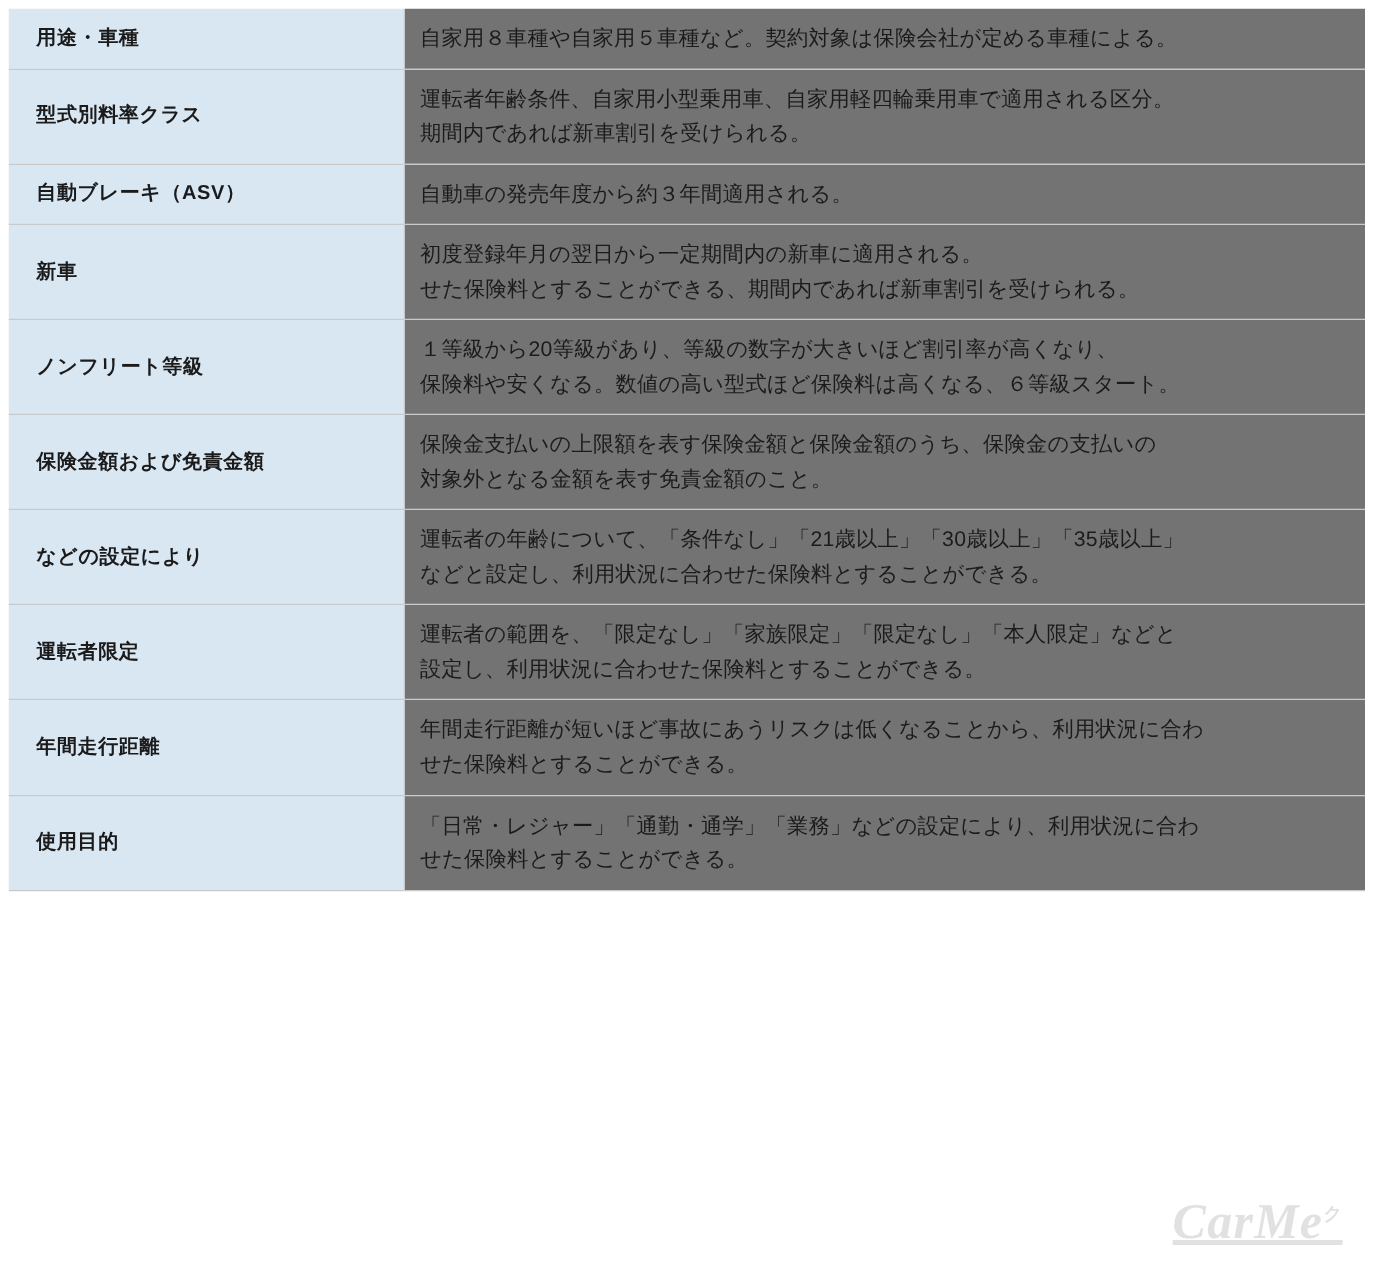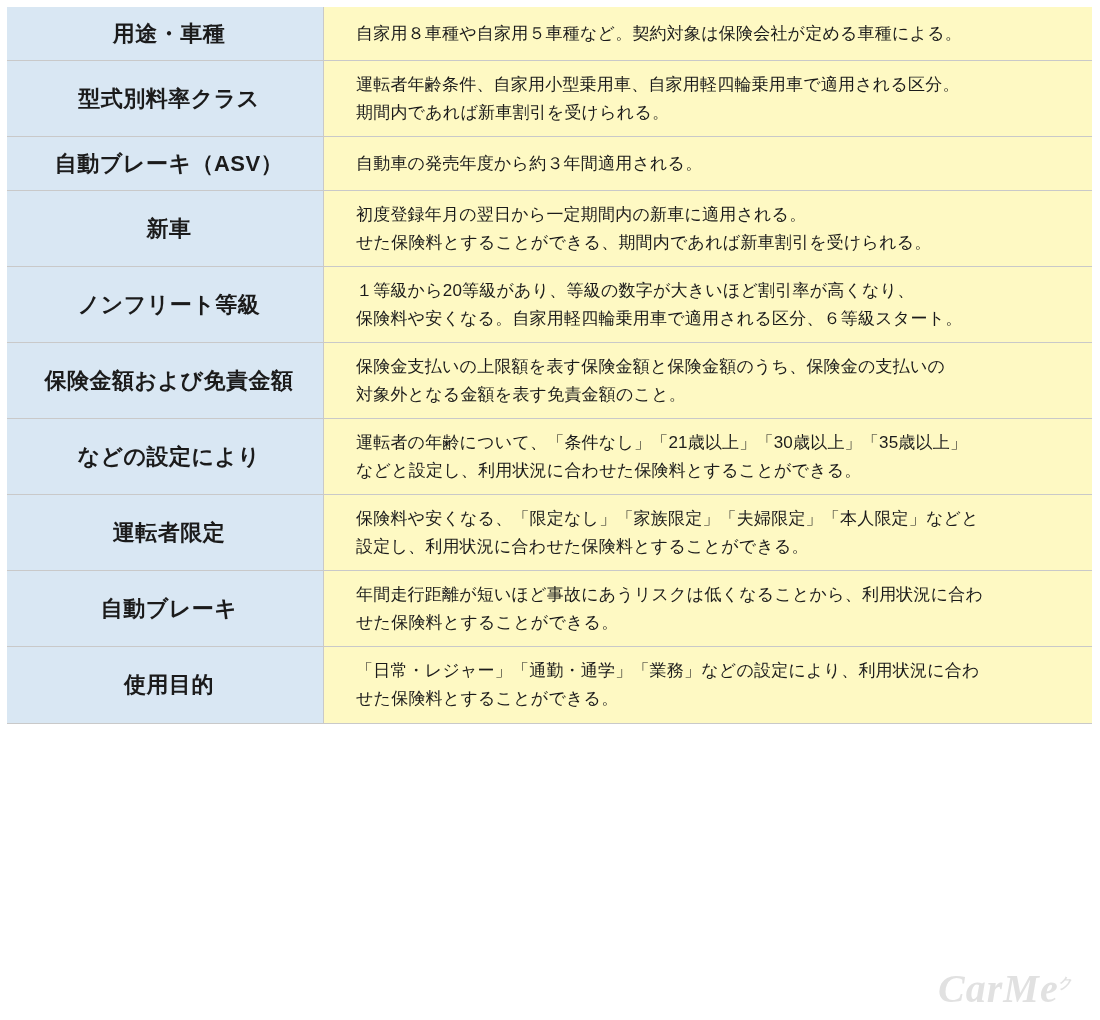--- a/index.html
+++ b/index.html
@@ -32,55 +32,56 @@
     border-bottom: 1px solid #c9c9c9;
   }
   table.spec tr:last-child {
     border-bottom: 1px solid #c9c9c9;
     margin-top: 24px;
   }
   table.spec th {
     width: 280px;
     background: #d9e7f3;
     color: #1b1b1b;
-    font-size: 22px;
+    font-size: 16px;
     font-weight: bold;
-    text-align: center;
+    text-align: left;
     vertical-align: middle;
     padding: 10px 14px 10px 22px;
     border-right: 1px solid #c9c9c9;
     line-height: 1.5;
     letter-spacing: 0.5px;
   }
   table.spec td {
-    background: #fef9c3;
+    background: #737373;
     color: #1b1b1b;
     font-size: 17px;
     font-weight: normal;
     vertical-align: middle;
-    padding: 10px 16px 10px 32px;
+    padding: 10px 16px 10px 12px;
     line-height: 1.62;
     letter-spacing: 0.2px;
   }
   td .line {
     display: block;
     white-space: pre;
   }
   .watermark {
     position: absolute;
     right: 26px;
-    bottom: 8px;
+    bottom: 20px;
     font-family: "Liberation Serif", "DejaVu Serif", serif;
     font-size: 40px;
     font-style: italic;
     font-weight: bold;
     color: rgba(120,120,120,0.22);
     letter-spacing: 1px;
     user-select: none;
     pointer-events: none;
+    text-decoration: underline;
   }
   .watermark .sub {
     font-size: 15px;
     font-style: normal;
     vertical-align: super;
     letter-spacing: 0;
   }
 </style>
 </head>
 <body>
@@ -111,46 +112,46 @@
         <th>新車</th>
         <td>
           <span class="line">初度登録年月の翌日から一定期間内の新車に適用される。</span>
           <span class="line">せた保険料とすることができる、期間内であれば新車割引を受けられる。</span>
         </td>
       </tr>
       <tr>
         <th>ノンフリート等級</th>
         <td>
           <span class="line">１等級から20等級があり、等級の数字が大きいほど割引率が高くなり、</span>
-          <span class="line">保険料や安くなる。自家用軽四輪乗用車で適用される区分、６等級スタート。</span>
+          <span class="line">保険料や安くなる。数値の高い型式ほど保険料は高くなる、６等級スタート。</span>
         </td>
       </tr>
       <tr>
         <th>保険金額および免責金額</th>
         <td>
           <span class="line">保険金支払いの上限額を表す保険金額と保険金額のうち、保険金の支払いの</span>
           <span class="line">対象外となる金額を表す免責金額のこと。</span>
         </td>
       </tr>
       <tr>
         <th>などの設定により</th>
         <td>
           <span class="line">運転者の年齢について、「条件なし」「21歳以上」「30歳以上」「35歳以上」</span>
           <span class="line">などと設定し、利用状況に合わせた保険料とすることができる。</span>
         </td>
       </tr>
       <tr>
         <th>運転者限定</th>
         <td>
-          <span class="line">保険料や安くなる、「限定なし」「家族限定」「夫婦限定」「本人限定」などと</span>
+          <span class="line">運転者の範囲を、「限定なし」「家族限定」「限定なし」「本人限定」などと</span>
           <span class="line">設定し、利用状況に合わせた保険料とすることができる。</span>
         </td>
       </tr>
       <tr>
-        <th>自動ブレーキ</th>
+        <th>年間走行距離</th>
         <td>
           <span class="line">年間走行距離が短いほど事故にあうリスクは低くなることから、利用状況に合わ</span>
           <span class="line">せた保険料とすることができる。</span>
         </td>
       </tr>
       <tr>
         <th>使用目的</th>
         <td>
           <span class="line">「日常・レジャー」「通勤・通学」「業務」などの設定により、利用状況に合わ</span>
           <span class="line">せた保険料とすることができる。</span>

